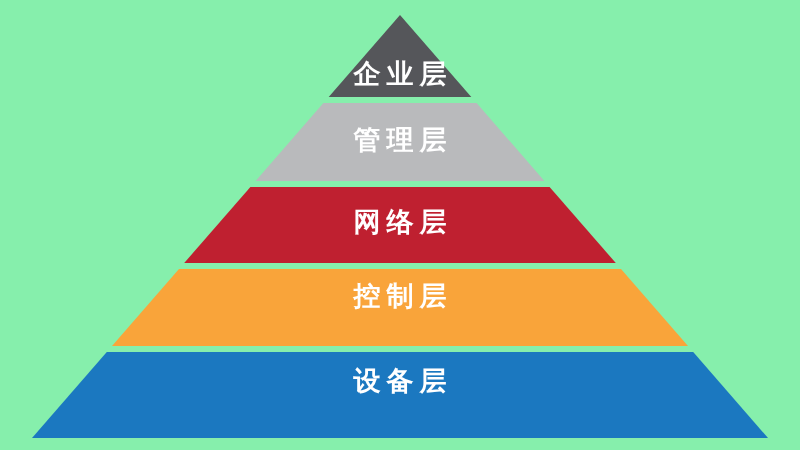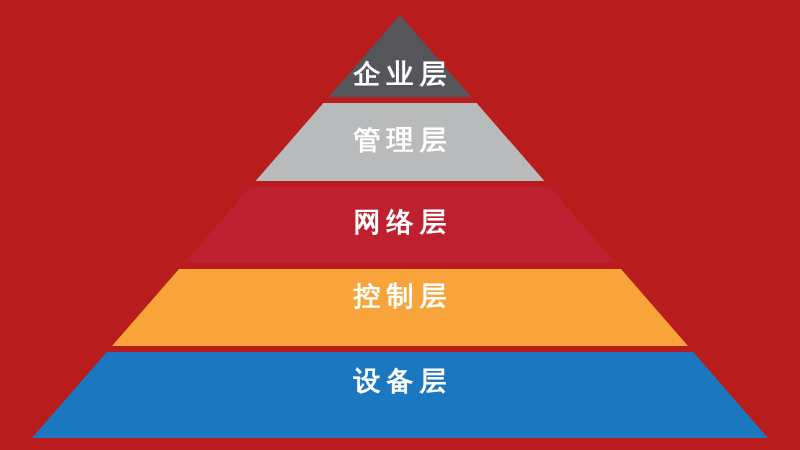--- a/index.html
+++ b/index.html
@@ -8,21 +8,21 @@
     width: 800px;
     height: 450px;
     background: #ffffff;
     overflow: hidden;
     font-family: "Liberation Sans", "DejaVu Sans", sans-serif;
   }
   .stage {
     position: relative;
     width: 800px;
     height: 450px;
-    background: #b91c1c;
+    background: #86efac;
   }
   svg.pyramid {
     display: block;
     width: 800px;
     height: 450px;
   }
   .layer-label {
     font-family: "Liberation Sans", "DejaVu Sans", sans-serif;
     font-size: 27px;
     font-weight: 600;

